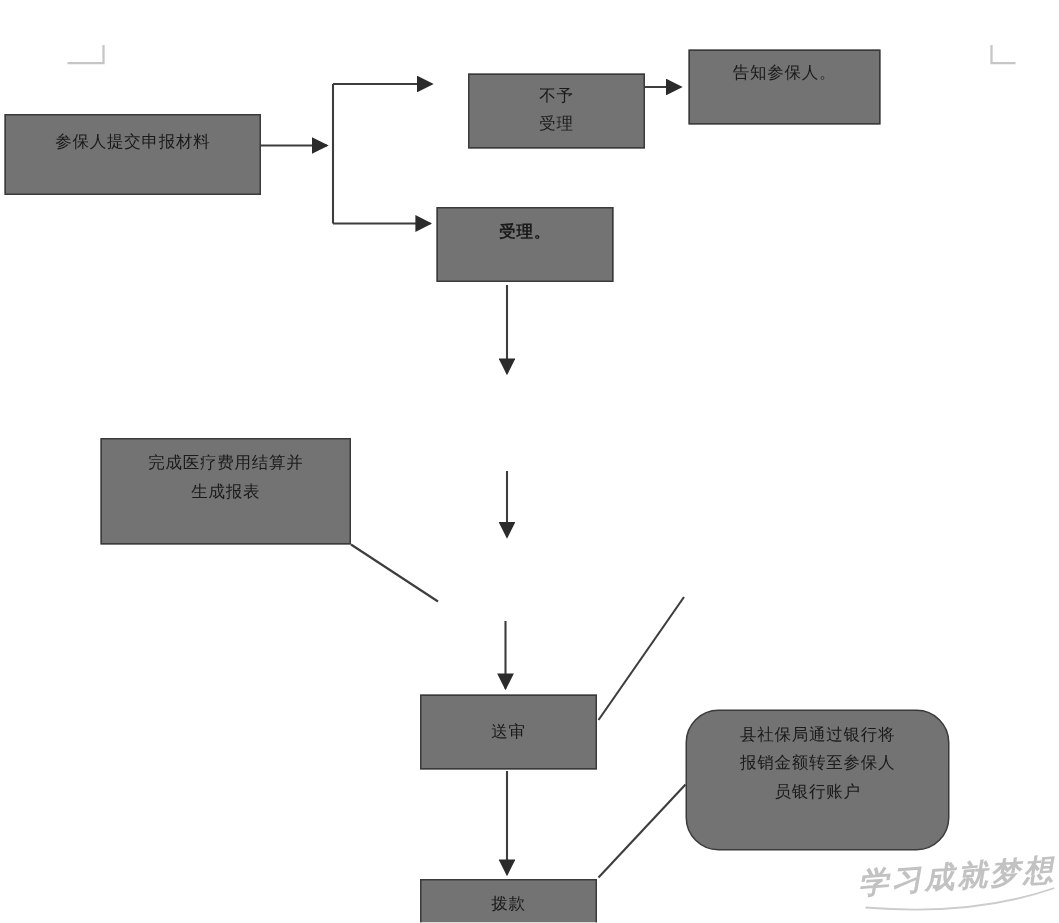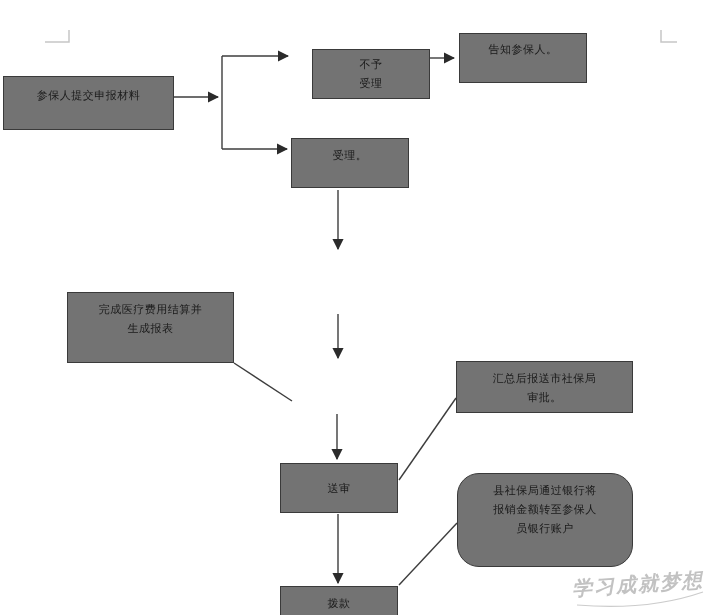--- a/index.html
+++ b/index.html
@@ -28,21 +28,21 @@
     text-align: center;
     white-space: pre-line;
     padding-top: 7px;
     letter-spacing: 0.5px;
   }
   .box.thin { border-width: 1px; }
 
   #n-submit        { left: 3px;   top: 76px;  width: 171px; height: 54px; padding-top: 9px; }
   #n-notaccept     { left: 312px; top: 49px;  width: 118px; height: 50px; padding-top: 5px; }
   #n-inform        { left: 459px; top: 33px;  width: 128px; height: 50px; padding-top: 6px; }
-  #n-accept        { left: 291px; top: 138px; width: 118px; height: 50px; }
+  #n-accept        { left: 291px; top: 138px; width: 118px; height: 50px; font-weight: bold; }
   #n-review        { left: 280px; top: 262px; width: 117px; height: 51px; }
   #n-settle        { left: 292px; top: 362px; width: 118px; height: 51px; }
   #n-send          { left: 280px; top: 463px; width: 118px; height: 50px; padding-top: 15px; }
   #n-allocate      { left: 280px; top: 586px; width: 118px; height: 54px; }
   #n-note-settle   { left: 67px;  top: 292px; width: 167px; height: 71px; }
   #n-note-send     { left: 456px; top: 361px; width: 177px; height: 52px; }
   #n-note-allocate { left: 457px; top: 473px; width: 176px; height: 94px; border-radius: 22px; }
 
   #watermark {
     position: absolute;
@@ -103,22 +103,20 @@
 
 
 
   <div class="box" id="n-send">送审</div>
 
   <div class="box" id="n-allocate">拨款</div>
 
   <div class="box thin" id="n-note-settle">完成医疗费用结算并
 生成报表</div>
 
-  <div class="box thin" id="n-note-send">汇总后报送市社保局
-审批。</div>
 
   <div class="box thin" id="n-note-allocate">县社保局通过银行将
 报销金额转至参保人
 员银行账户</div>
 
   <div id="watermark">学习成就梦想</div>
 
 </div>
 
 </body></html>

